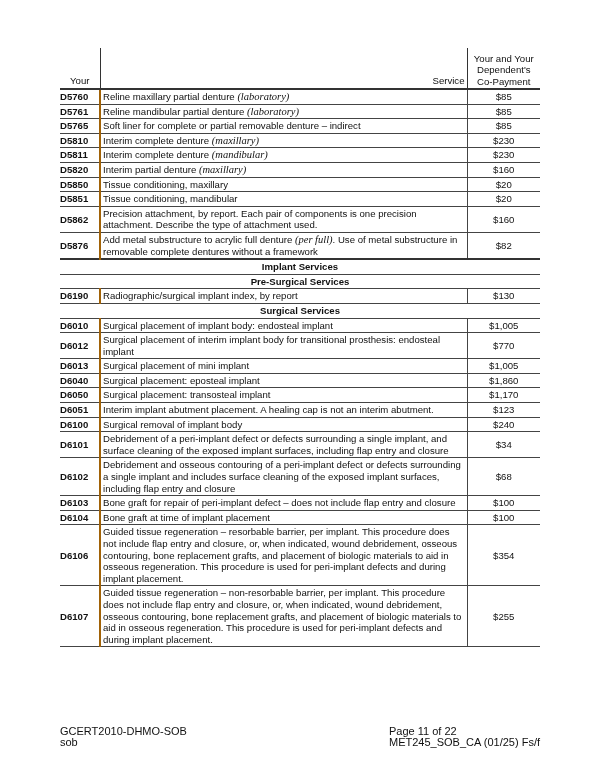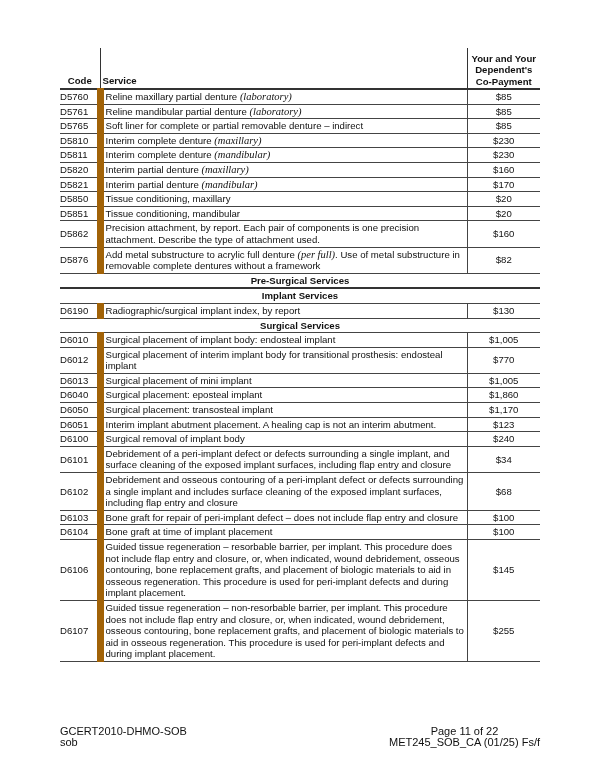--- a/index.html
+++ b/index.html
@@ -3,50 +3,50 @@
 <meta charset="utf-8">
 <style>
   html, body { margin: 0; padding: 0; background: #ffffff; }
   body { width: 600px; height: 776px; position: relative; overflow: hidden;
          font-family: "Liberation Sans", sans-serif; color: #111; }
   .page { position: absolute; left: 60px; top: 48px; width: 480px; }
   table { border-collapse: collapse; width: 480px; font-size: 9.6px; line-height: 11.6px; table-layout: fixed; }
   col.c-code { width: 40px; }
   col.c-svc { width: 367px; }
   col.c-pay { width: 73px; }
-  th { font-weight: bold; vertical-align: bottom; padding: 0 2px 1px 2px; }
+  th { font-weight: normal; vertical-align: bottom; padding: 0 2px 1px 2px; }
   th.code { text-align: center; }
-  th.svc { text-align: left; border-left: 1px solid #333; border-right: 1px solid #333; }
+  th.svc { text-align: right; border-left: 1px solid #333; border-right: 1px solid #333; }
   th.pay { text-align: center; line-height: 11.5px; }
   thead tr { height: 41px; }
   thead th { border-bottom: 2px solid #333; }
   td { padding: 1px 2px 1px 2px; border-bottom: 1px solid #444; vertical-align: middle; }
-  td.code { text-align: left; padding-left: 0; }
-  td.svc { border-left: 7px solid #a16207; border-right: 1px solid #444; margin-left: 48px; }
+  td.code { text-align: left; padding-left: 0; font-weight: bold; }
+  td.svc { border-left: 2px solid #a16207; border-right: 1px solid #444; margin-left: 48px; }
   td.pay { text-align: center; margin-left: 13px; }
   tr.section td { text-align: center; font-weight: bold; border-top: 1px solid #444; border-bottom: 1px solid #444; padding: 1px 0; }
   tr.section.major td { border-top: 2px solid #333; }
   .it { font-family: "Liberation Serif", serif; font-style: italic; font-size: 10.5px; }
   .footer { position: absolute; top: 726px; font-size: 11px; line-height: 11px; }
   .footer.left { left: 60px; }
-  .footer.right { right: 60px; text-align: center; }
+  .footer.right { right: 60px; text-align: left; }
 </style>
 </head>
 <body>
 
 <div class="page">
   <table>
     <colgroup>
         <col class="c-code">
         <col class="c-svc">
         <col class="c-pay">
       </colgroup>
     <thead>
       <tr>
-        <th class="code">Code</th>
+        <th class="code">Your</th>
         <th class="svc">Service</th>
         <th class="pay">
           <span>Your and Your</span><br>
           <span>Dependent's</span><br>
           <span>Co-Payment</span>
         </th>
       </tr>
     </thead>
     <tbody id="tbody-a">
         <tr>
@@ -73,25 +73,20 @@
           <td class="code">D5811</td>
           <td class="svc"><span>Interim complete denture </span><span class="it">(mandibular)</span><span></span></td>
           <td class="pay">$230</td>
         </tr>
         <tr>
           <td class="code">D5820</td>
           <td class="svc"><span>Interim partial denture </span><span class="it">(maxillary)</span><span></span></td>
           <td class="pay">$160</td>
         </tr>
         <tr>
-          <td class="code">D5821</td>
-          <td class="svc"><span>Interim partial denture </span><span class="it">(mandibular)</span><span></span></td>
-          <td class="pay">$170</td>
-        </tr>
-        <tr>
           <td class="code">D5850</td>
           <td class="svc"><span>Tissue conditioning, maxillary</span><span class="it"></span><span></span></td>
           <td class="pay">$20</td>
         </tr>
         <tr>
           <td class="code">D5851</td>
           <td class="svc"><span>Tissue conditioning, mandibular</span><span class="it"></span><span></span></td>
           <td class="pay">$20</td>
         </tr>
         <tr>
@@ -99,25 +94,25 @@
           <td class="svc"><span>Precision attachment, by report. Each pair of components is one precision attachment. Describe the type of attachment used.</span><span class="it"></span><span></span></td>
           <td class="pay">$160</td>
         </tr>
         <tr>
           <td class="code">D5876</td>
           <td class="svc"><span>Add metal substructure to acrylic full denture </span><span class="it">(per full)</span><span>. Use of metal substructure in removable complete dentures without a framework</span></td>
           <td class="pay">$82</td>
         </tr>
       </tbody>
     <tbody>
+      <tr class="section major">
+        <td colspan="3">Implant Services</td>
+      </tr>
       <tr class="section">
         <td colspan="3">Pre-Surgical Services</td>
-      </tr>
-      <tr class="section major">
-        <td colspan="3">Implant Services</td>
       </tr>
     </tbody>
     <tbody id="tbody-b">
         <tr>
           <td class="code">D6190</td>
           <td class="svc"><span>Radiographic/surgical implant index, by report</span></td>
           <td class="pay">$130</td>
         </tr>
       </tbody>
     <tbody>
@@ -177,21 +172,21 @@
           <td class="pay">$100</td>
         </tr>
         <tr>
           <td class="code">D6104</td>
           <td class="svc"><span>Bone graft at time of implant placement</span></td>
           <td class="pay">$100</td>
         </tr>
         <tr>
           <td class="code">D6106</td>
           <td class="svc"><span>Guided tissue regeneration – resorbable barrier, per implant. This procedure does not include flap entry and closure, or, when indicated, wound debridement, osseous contouring, bone replacement grafts, and placement of biologic materials to aid in osseous regeneration. This procedure is used for peri-implant defects and during implant placement.</span></td>
-          <td class="pay">$145</td>
+          <td class="pay">$354</td>
         </tr>
         <tr>
           <td class="code">D6107</td>
           <td class="svc"><span>Guided tissue regeneration – non-resorbable barrier, per implant. This procedure does not include flap entry and closure, or, when indicated, wound debridement, osseous contouring, bone replacement grafts, and placement of biologic materials to aid in osseous regeneration. This procedure is used for peri-implant defects and during implant placement.</span></td>
           <td class="pay">$255</td>
         </tr>
       </tbody>
   </table>
 </div>
 

